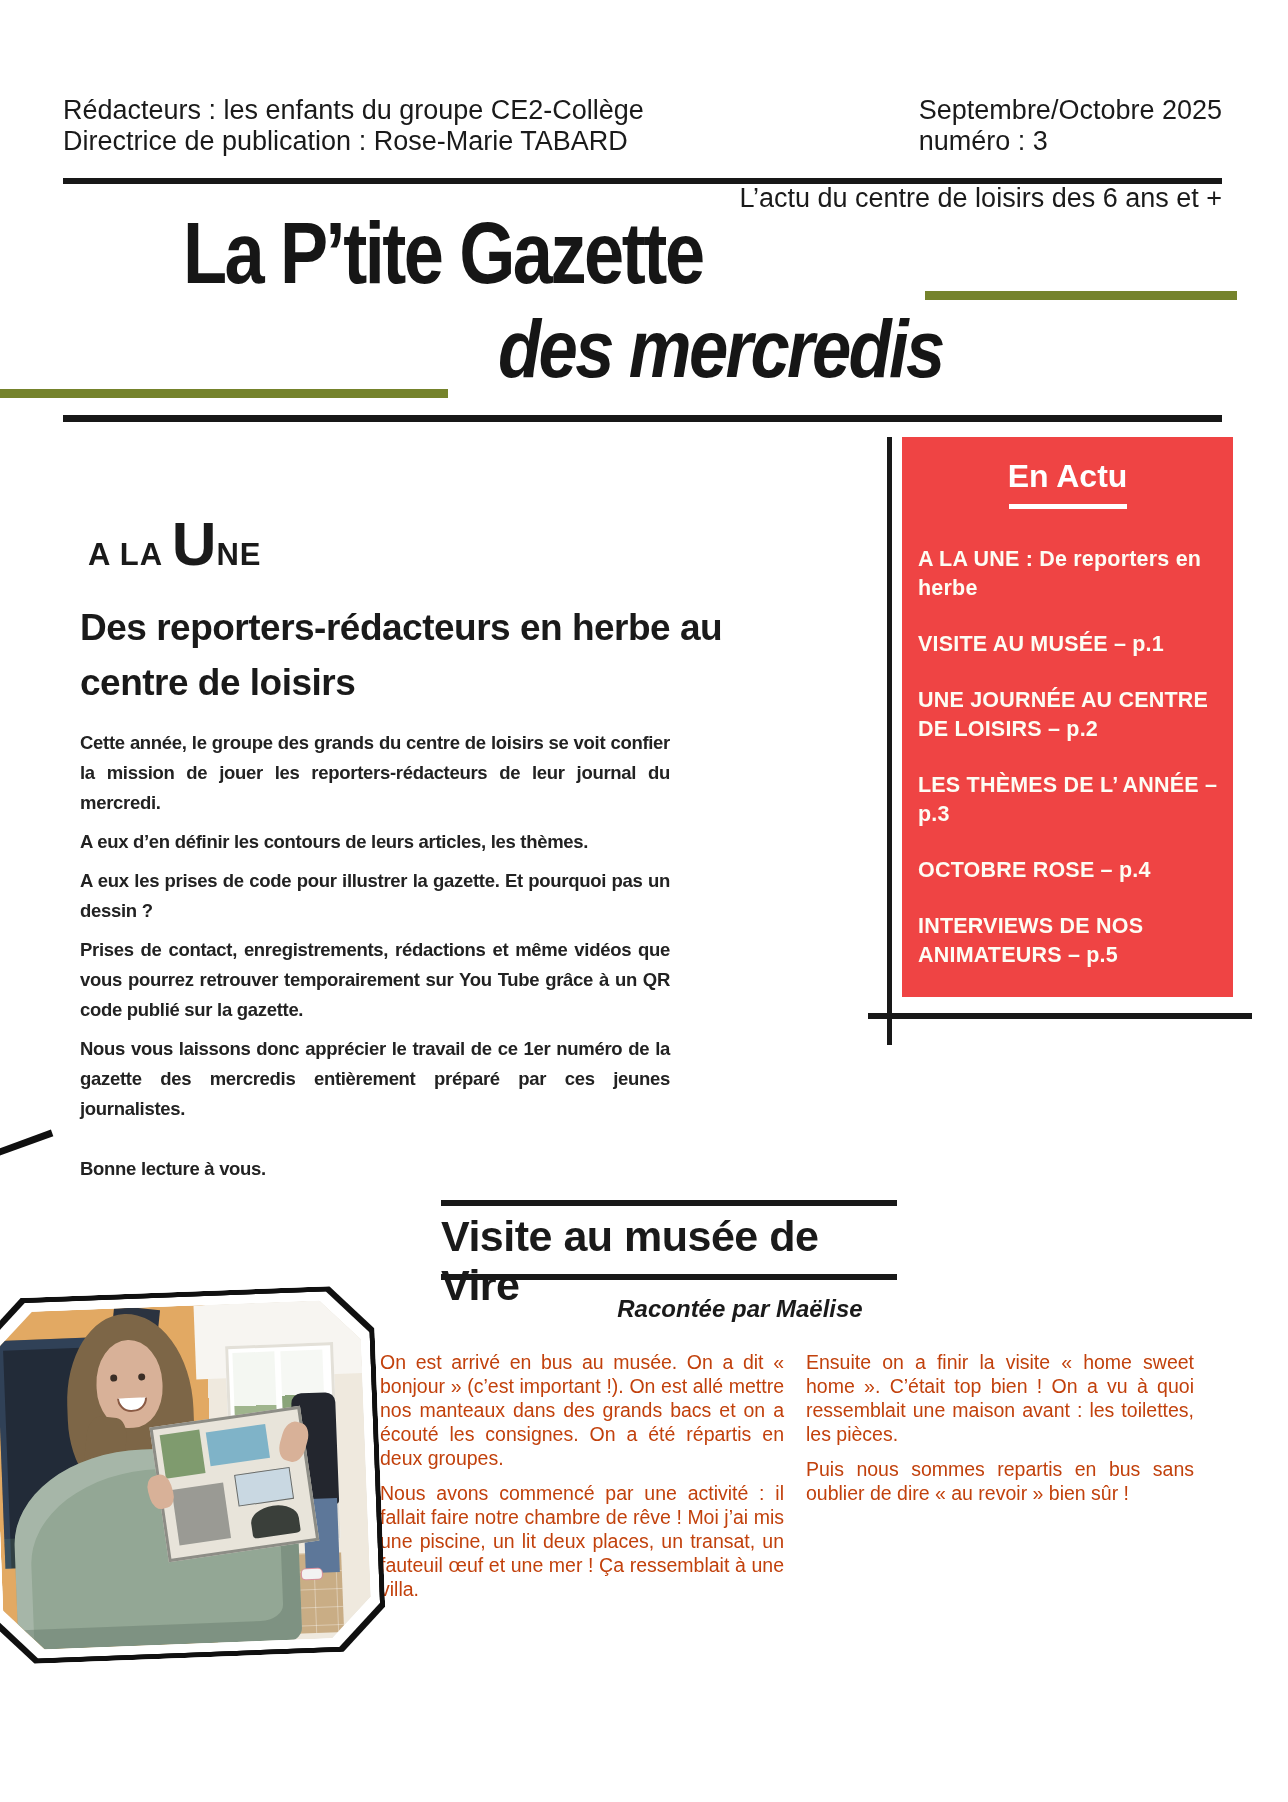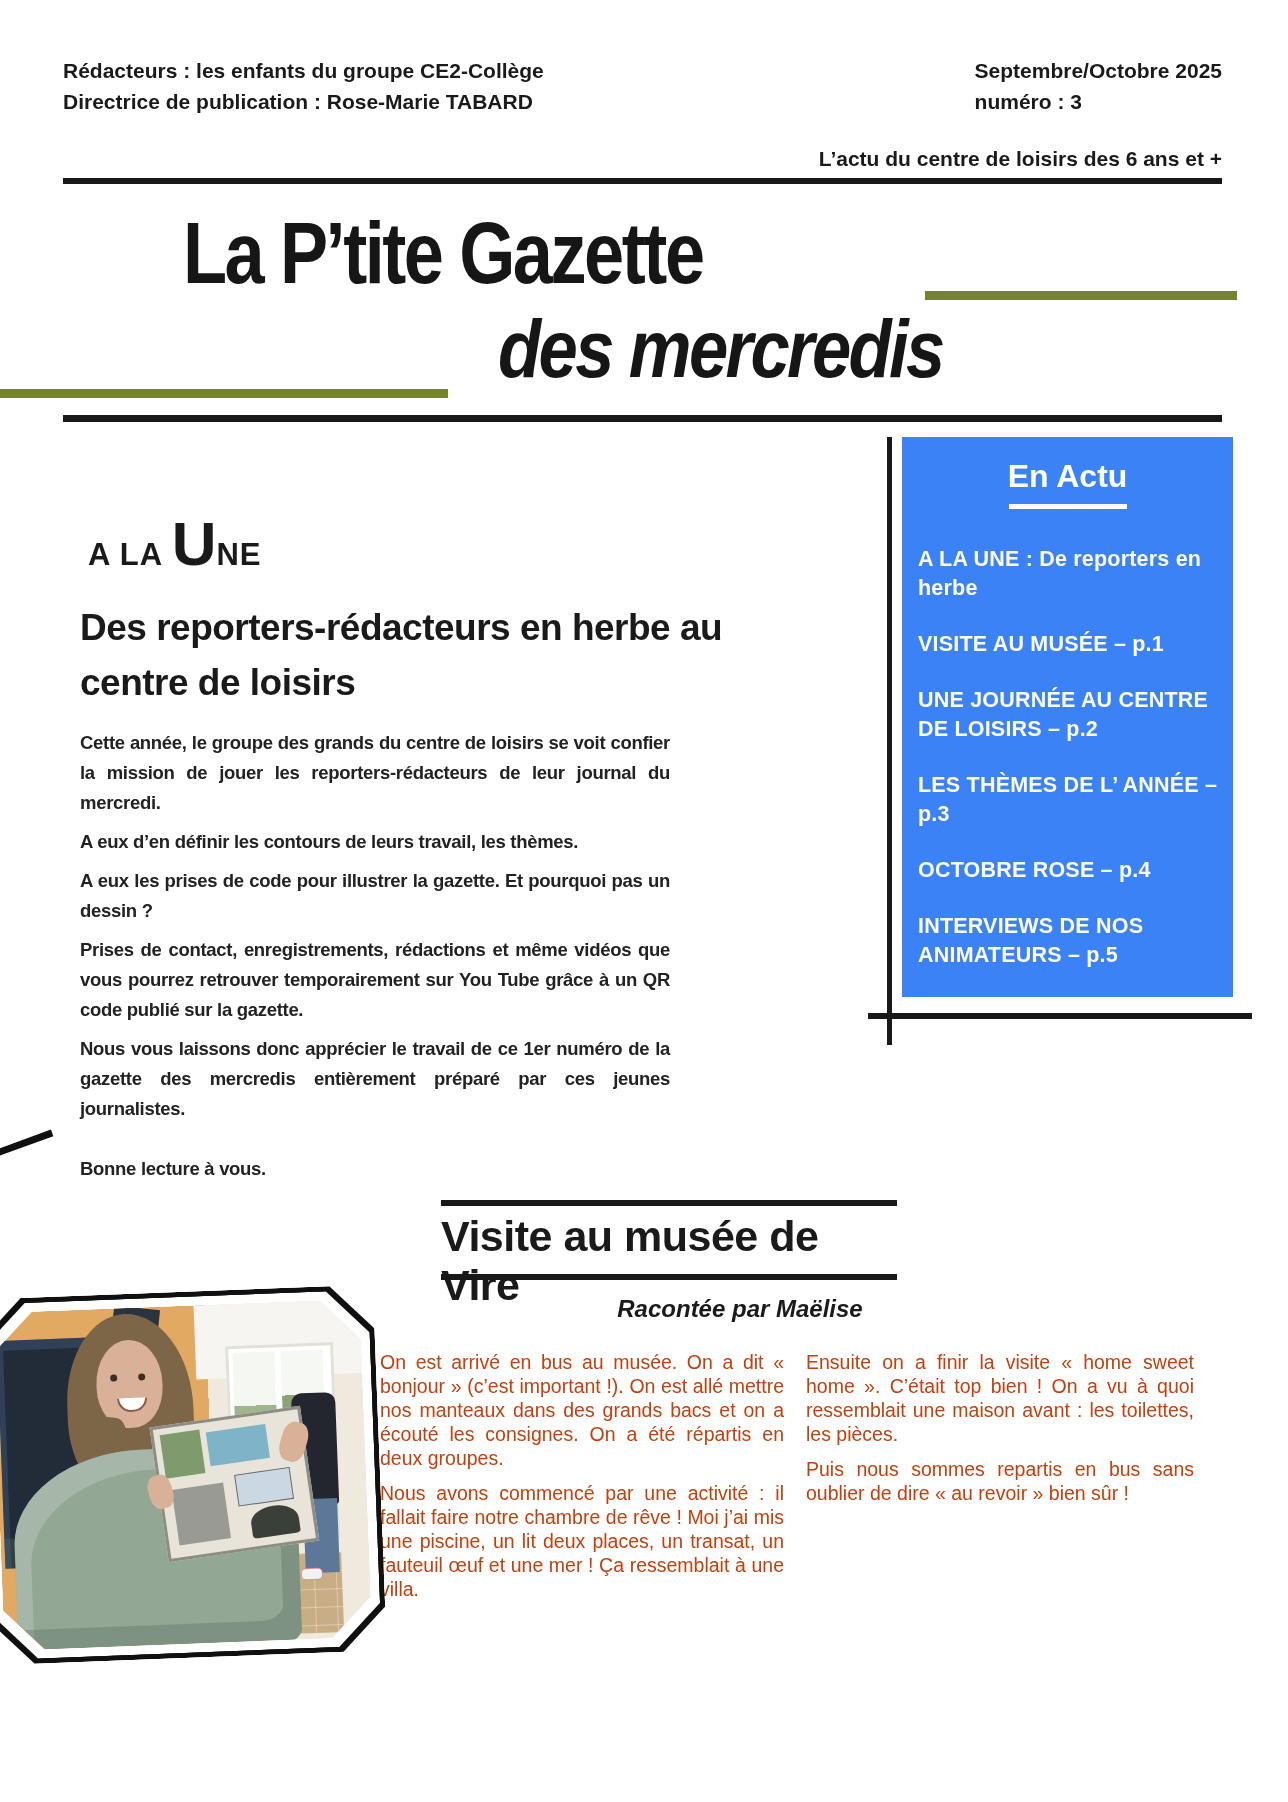--- a/index.html
+++ b/index.html
@@ -5,41 +5,41 @@
   html,body{margin:0;padding:0;background:#888;}
   .page{
     position:relative;width:1288px;height:1802px;background:#ffffff;
     margin:0 auto;overflow:hidden;color:#1a1a1a;
     font-family:"Liberation Sans", sans-serif;
   }
   .abs{position:absolute;}
   .rule{position:absolute;background:#181818;}
   .olive-line{position:absolute;background:#75832c;}
   
-  .hdr{font-size:21px;font-weight:bold;line-height:31px;}
+  .hdr{font-size:27px;font-weight:normal;line-height:31px;margin-top:40px;}
   .hdr-right{text-align:left;}
   
   .mast1{
     font-size:88px;font-weight:bold;letter-spacing:-3px;white-space:nowrap;
     display:inline-block;transform:scaleX(0.82);transform-origin:left top;color:#161616;
   }
   .mast2{
     font-size:82px;font-weight:bold;font-style:italic;letter-spacing:-3px;white-space:nowrap;
     display:inline-block;transform:scaleX(0.86);transform-origin:left top;color:#161616;
   }
   
   .kicker{font-size:31px;font-weight:bold;letter-spacing:1px;}
   .kicker .bigU{font-size:62px;letter-spacing:0;}
   .fa-title{font-size:37px;font-weight:bold;line-height:55px;letter-spacing:-0.5px;}
   .fa-body{width:590px;font-size:18.5px;line-height:30px;text-align:justify;
            font-weight:bold;color:#222;letter-spacing:-0.3px;}
   .fa-body p{margin:0 0 9px 0;}
   .fa-body .closing{margin-top:30px;}
   
-  .actu-box{position:absolute;left:902px;top:437px;width:331px;height:560px;background:#3b82f6;}
+  .actu-box{position:absolute;left:902px;top:437px;width:331px;height:560px;background:#ef4444;}
   .actu-title{color:#fff;font-size:32px;font-weight:bold;text-align:center;margin-top:21px;}
   .actu-underline{width:118px;height:5px;background:#fff;margin:9px auto 0 auto;}
   .actu-items{margin:36px 14px 0 16px;}
   .actu-items .item{color:#fdfdf4;font-size:21.5px;font-weight:bold;line-height:29px;
                     margin-bottom:27px;letter-spacing:0.2px;}
   
   .v-title{font-size:43px;font-weight:bold;letter-spacing:-0.5px;text-align:left;width:456px;}
   .v-byline{font-size:24px;font-weight:bold;font-style:italic;text-align:center;width:420px;}
   .v-col{font-size:19.5px;line-height:24px;text-align:justify;color:#c2410c;}
   .v-col p{margin:0 0 11px 0;}
@@ -85,21 +85,21 @@
     <span>A LA </span><span class="bigU">U</span><span>NE</span>
   </div>
 
   <div class="abs fa-title" style="left:80px;top:600px;width:660px;">
     <div>Des reporters-rédacteurs en herbe au</div>
     <div>centre de loisirs</div>
   </div>
 
   <div class="abs fa-body" style="left:80px;top:728px;">
     <p>Cette année, le groupe des grands du centre de loisirs se voit confier la mission de jouer les reporters-rédacteurs de leur journal du mercredi.</p>
-    <p>A eux d’en définir les contours de leurs travail, les thèmes.</p>
+    <p>A eux d’en définir les contours de leurs articles, les thèmes.</p>
     <p>A eux les prises de code pour illustrer la gazette. Et pourquoi pas un dessin ?</p>
     <p>Prises de contact, enregistrements, rédactions et même vidéos que vous pourrez retrouver temporairement sur You Tube grâce à un QR code publié sur la gazette.</p>
     <p>Nous vous laissons donc apprécier le travail de ce 1er numéro de la gazette des mercredis entièrement préparé par ces jeunes journalistes.</p>
     <p class="closing">Bonne lecture à vous.</p>
   </div>
 
   <div class="rule" style="left:887px;top:437px;width:5px;height:608px;"></div>
 
   <div class="actu-box">
     <div class="actu-title">En Actu</div>

